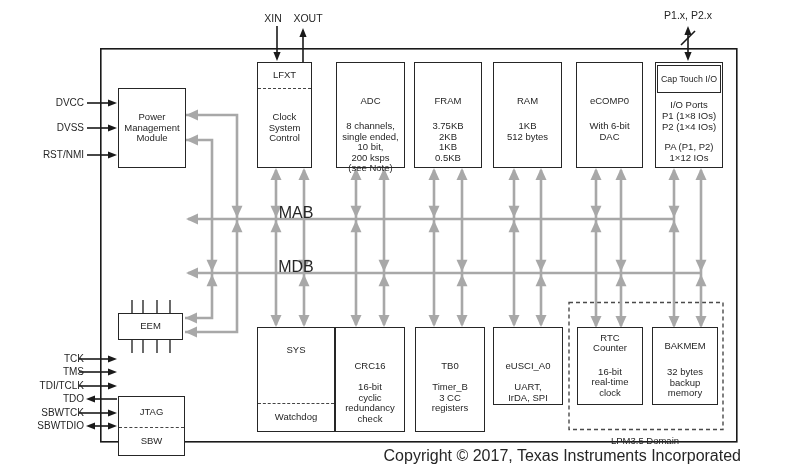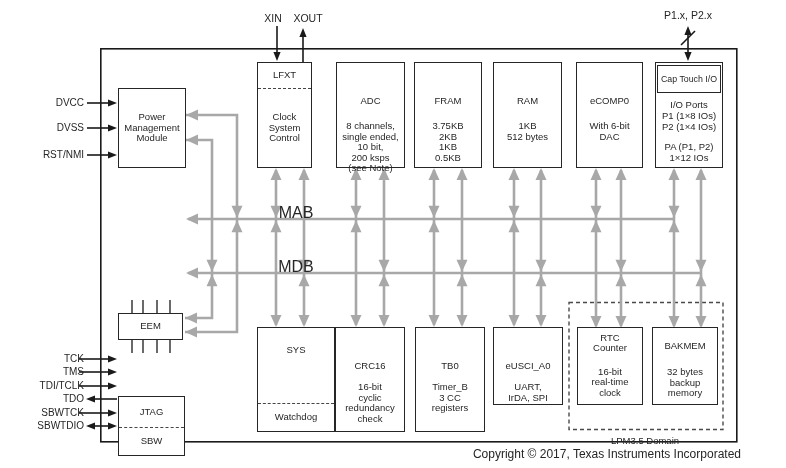--- a/index.html
+++ b/index.html
@@ -16,21 +16,21 @@
   .gap13{height:13px;}
   .gap16{height:16px;}
   .gap9{height:9px;}
   .lbl{position:absolute;font-size:10.5px;white-space:nowrap;}
   .pin{position:absolute;right:0;font-size:10px;white-space:nowrap;}
   .buslbl{position:absolute;width:36px;text-align:center;font-size:16px;font-weight:normal;margin-left:40px;}
   .split-top{flex:1;display:flex;flex-direction:column;align-items:center;}
   .split-bot{height:27px;border-top:1.4px dashed #444;display:flex;align-items:center;justify-content:center;}
   .hdrbox{margin:2px auto 0;width:60px;border:1.3px solid #262626;font-size:8.8px;line-height:10px;padding:8px 1px;}
   .lpm-lbl{position:absolute;text-align:center;font-size:9.5px;}
-  .copyright{position:absolute;font-size:12px;white-space:nowrap;}
+  .copyright{position:absolute;font-size:16px;white-space:nowrap;}
 </style>
 </head>
 <body>
 
 <div id="stage">
 
   <svg id="wires" width="786" height="468">
       <rect x="100.8" y="48.8" width="636" height="393" fill="none" stroke="#1a1a1a" stroke-width="1.6"></rect>
       <rect x="569" y="302.5" width="154" height="127" fill="none" stroke="#4a4a4a" stroke-width="1.4" stroke-dasharray="4 3"></rect>
       <line x1="188" y1="219" x2="674" y2="219" stroke="#a8a8a8" stroke-width="2.6"></line>

